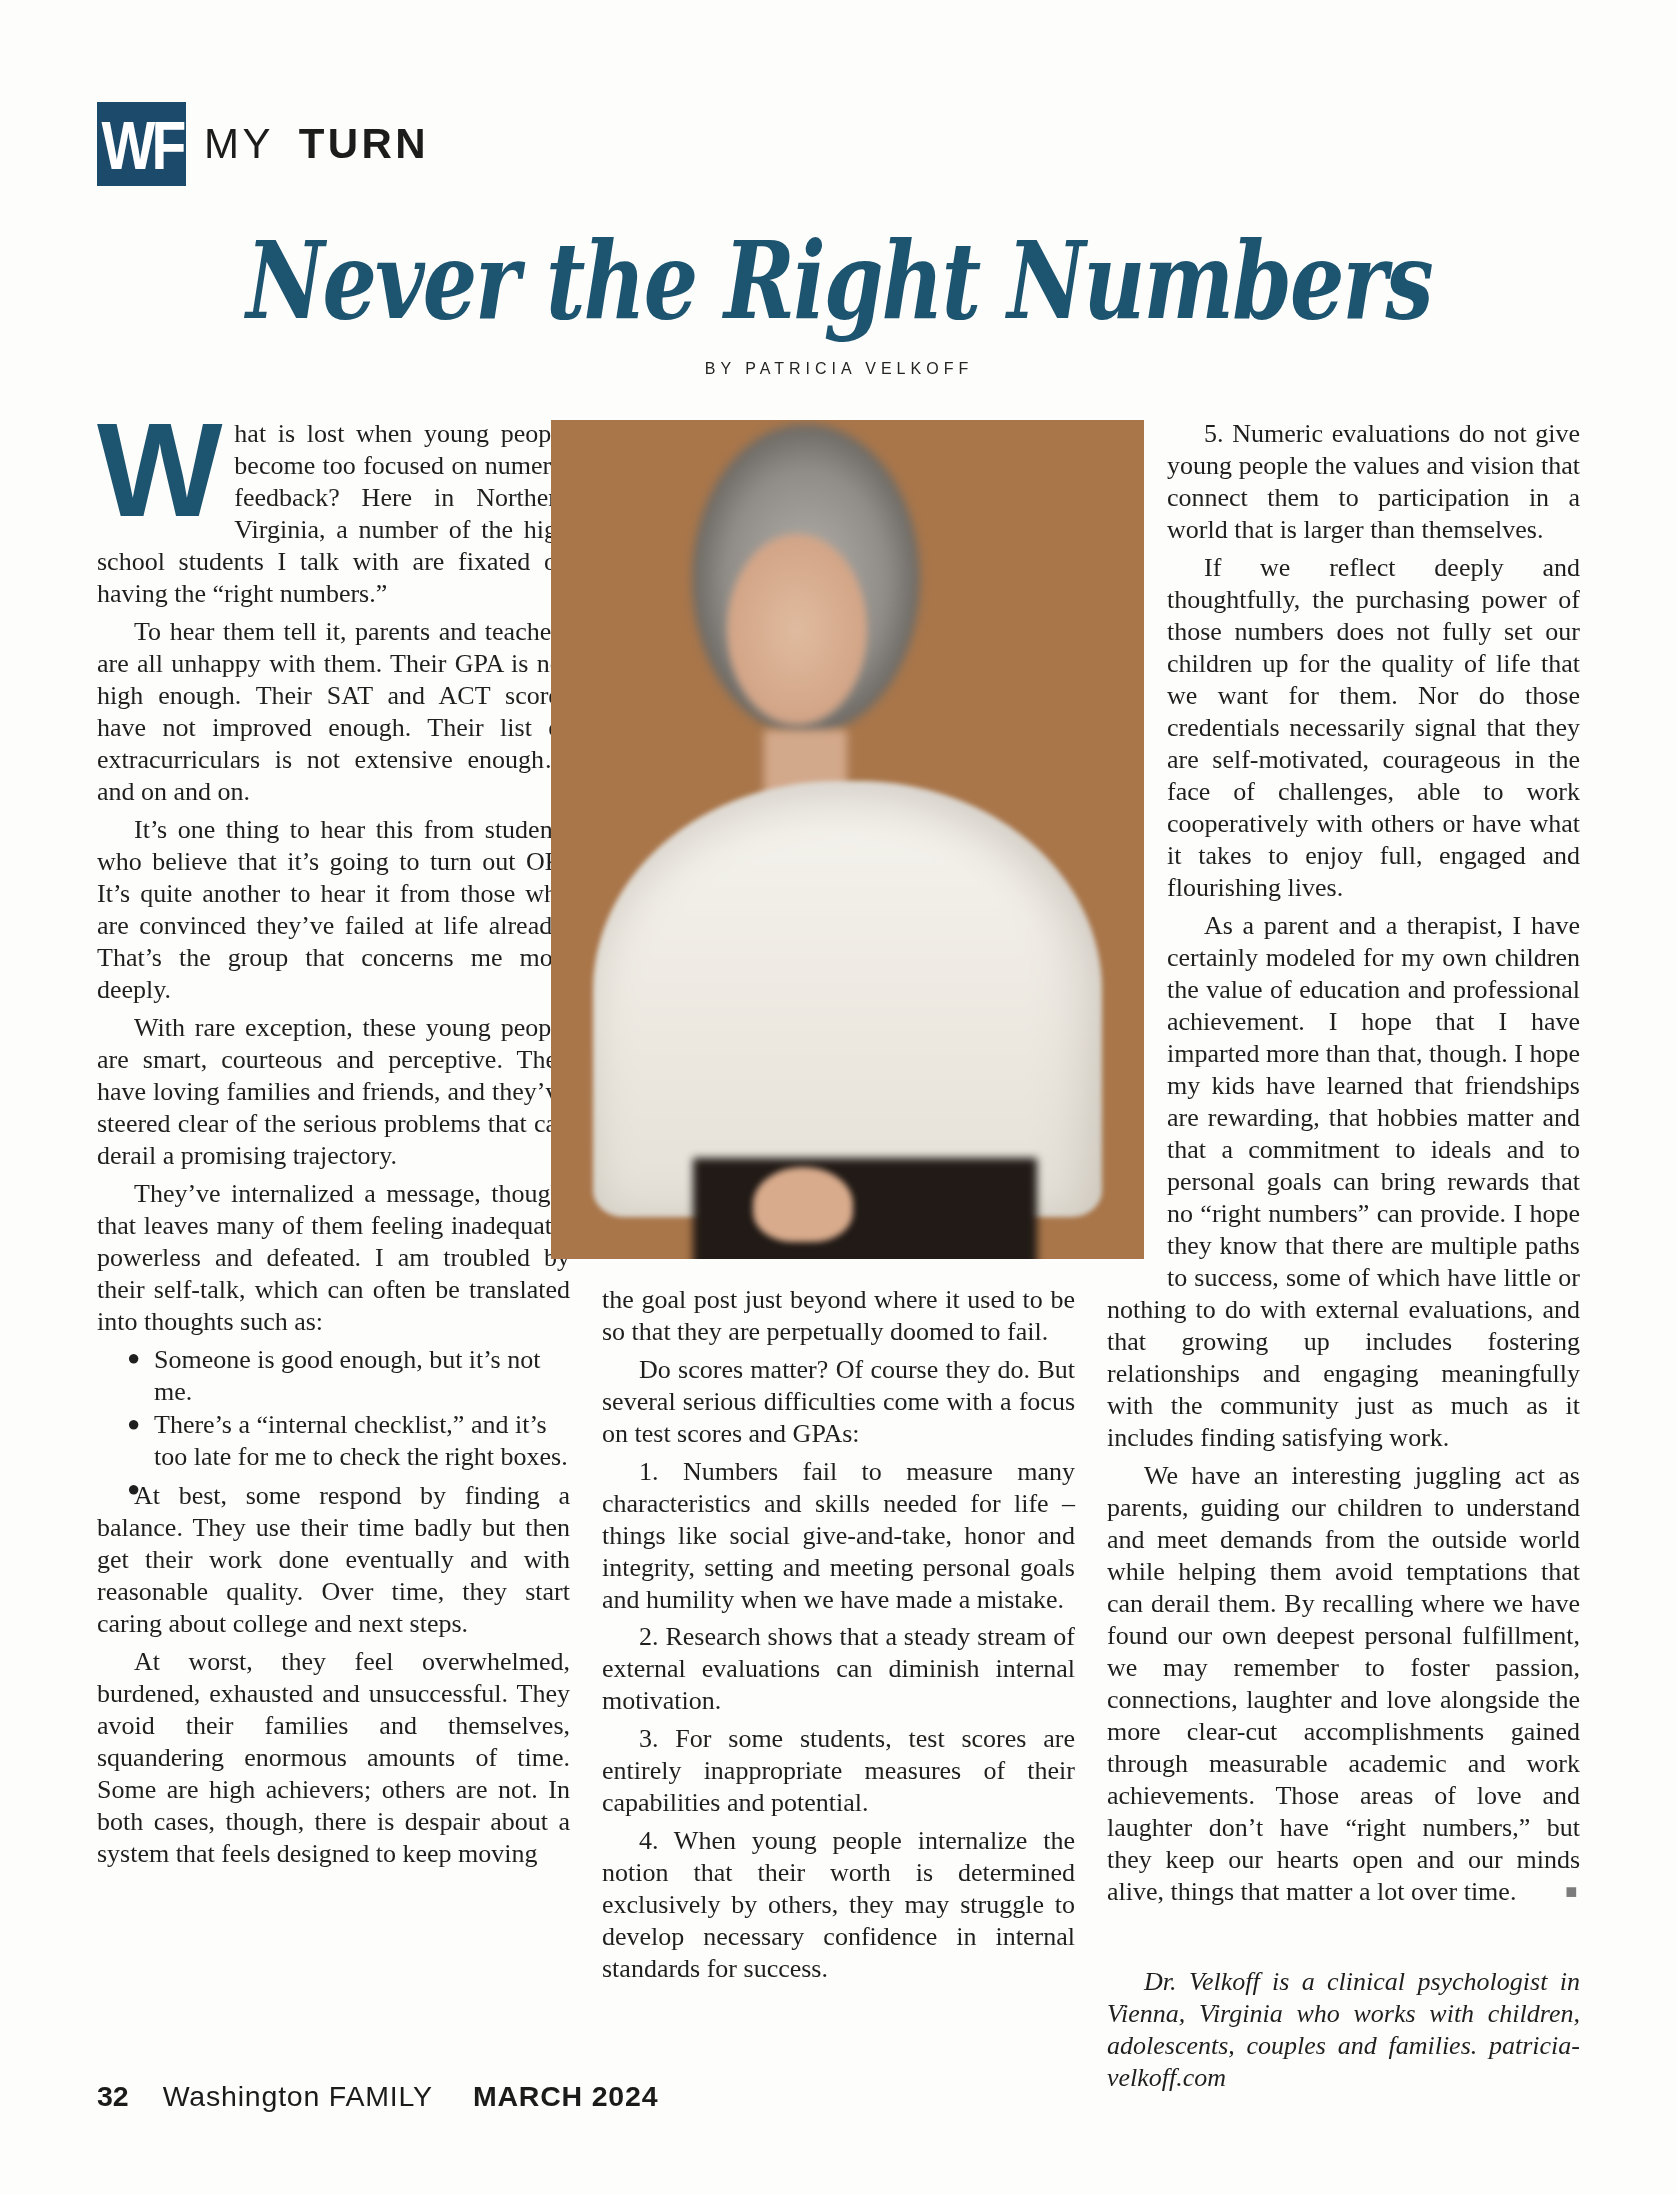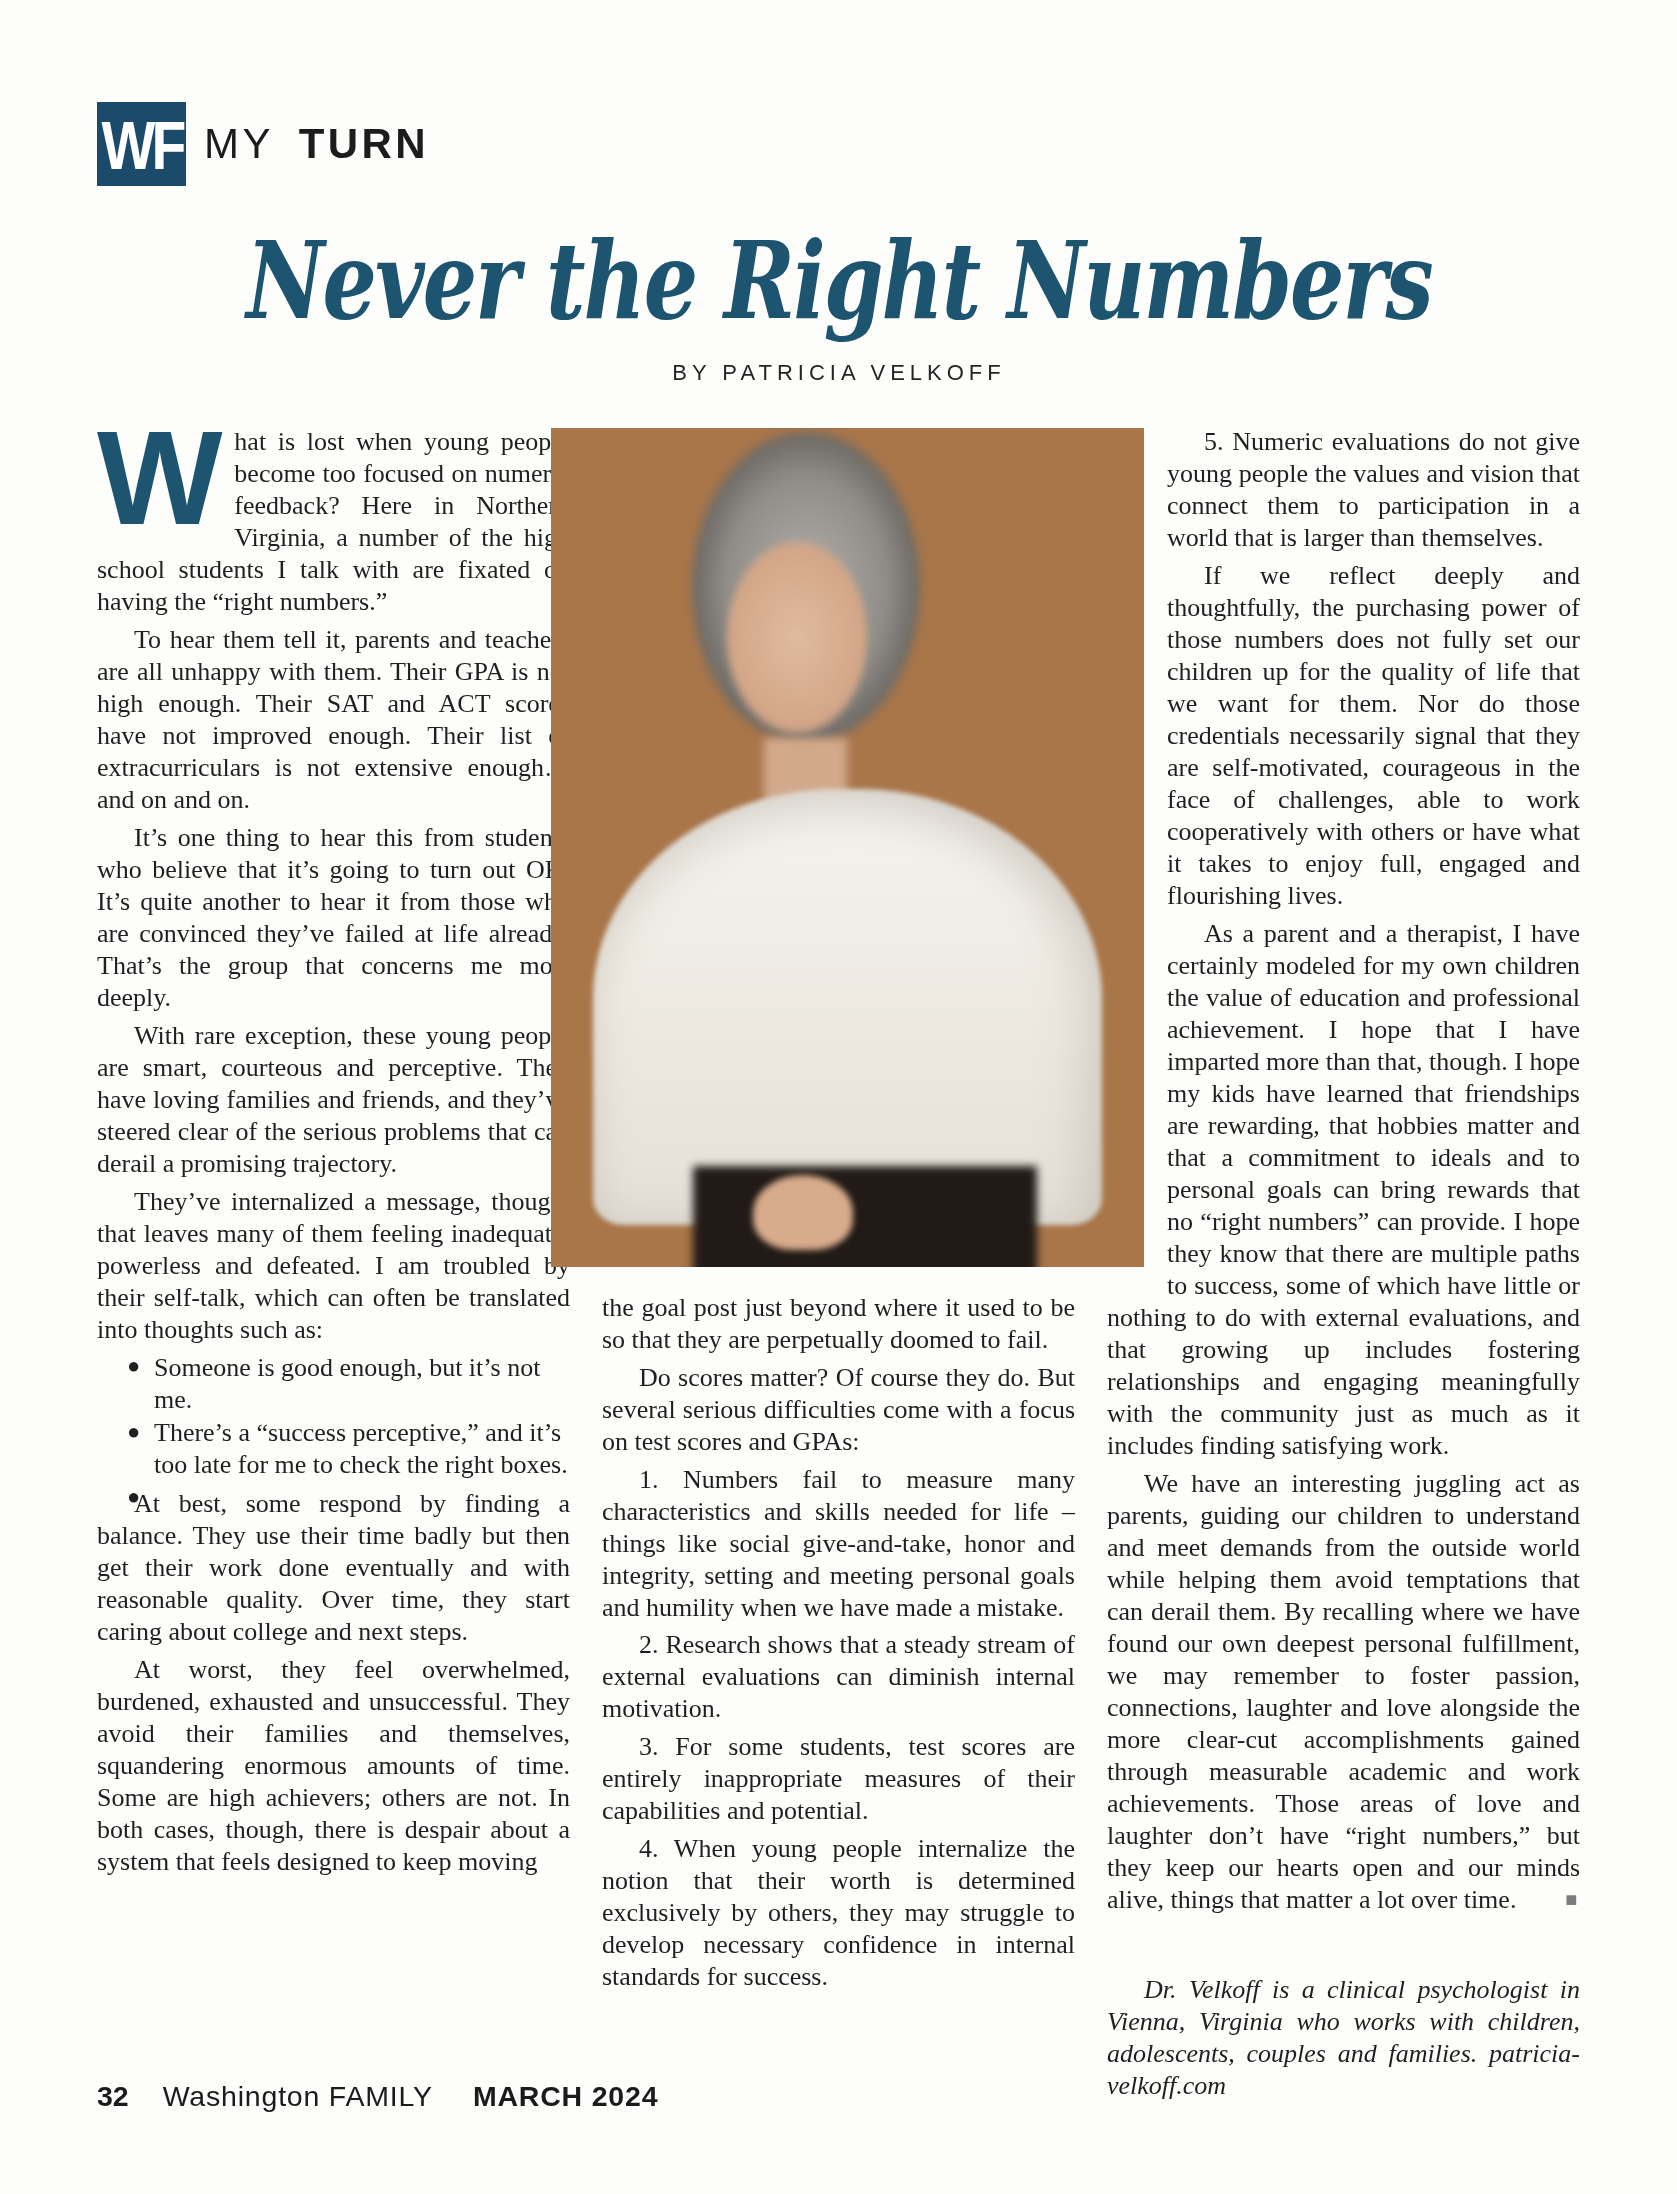--- a/index.html
+++ b/index.html
@@ -28,21 +28,21 @@
     margin:39px 0 0;text-align:center;white-space:nowrap;
     font-family:"DejaVu Serif","Liberation Serif",serif;
     font-style:italic;font-weight:700;
     font-size:107px;line-height:1.02;color:#1d5470;
     letter-spacing:-2.5px;
     transform:scaleX(.8);transform-origin:50% 50%;
   }
   .byline{
     margin-top:25px;text-align:center;
     font-family:"Liberation Sans",sans-serif;
-    font-size:22px;letter-spacing:5px;color:#242424;
+    font-size:16px;letter-spacing:5px;color:#242424;
   }
 
   
   .columns{display:flex;gap:32px;margin-top:40px;}
   .col{width:473px;flex:0 0 473px;font-size:26px;line-height:32px;text-align:justify;}
   .col p{margin:0 0 5.9px 0;}
   .ind{text-indent:37px;}
   .noind{text-indent:0;}
 
   
@@ -149,21 +149,21 @@
   <main class="columns">
 
     <section class="col">
       <p class="noind"><span class="dropcap">W</span><span>hat is lost when young people become too focused on numeric feedback? Here in Northern Virginia, a number of the high school students I talk with are fixated on having the “right numbers.”</span></p>
       <p class="ind">To hear them tell it, parents and teachers are all unhappy with them. Their GPA is not high enough. Their SAT and ACT scores have not improved enough. Their list of extracurriculars is not extensive enough… and on and on.</p>
       <p class="ind">It’s one thing to hear this from students who believe that it’s going to turn out OK. It’s quite another to hear it from those who are convinced they’ve failed at life already. That’s the group that concerns me most deeply.</p>
       <p class="ind">With rare exception, these young people are smart, courteous and perceptive. They have loving families and friends, and they’ve steered clear of the serious problems that can derail a promising trajectory.</p>
       <p class="ind">They’ve internalized a message, though, that leaves many of them feeling inadequate, powerless and defeated. I am troubled by their self-talk, which can often be translated into thoughts such as:</p>
       <ul class="bullets">
         <li><span class="mark">●</span><span>Someone is good enough, but it’s not me.</span></li>
-        <li><span class="mark">●</span><span>There’s a “success perceptive,” and it’s too late for me to check the right boxes.</span></li>
+        <li><span class="mark">●</span><span>There’s a “internal checklist,” and it’s too late for me to check the right boxes.</span></li>
         <li><span class="mark">●</span></li>
       </ul>
       <p class="ind">At best, some respond by finding a balance. They use their time badly but then get their work done eventually and with reasonable quality. Over time, they start caring about college and next steps.</p>
       <p class="ind">At worst, they feel overwhelmed, burdened, exhausted and unsuccessful. They avoid their families and themselves, squandering enormous amounts of time. Some are high achievers; others are not. In both cases, though, there is despair about a system that feels designed to keep moving</p>
     </section>
 
     <section class="col">
       <figure class="photo">
         <div class="ph-bg"></div>
         <div class="ph-hair"></div>

